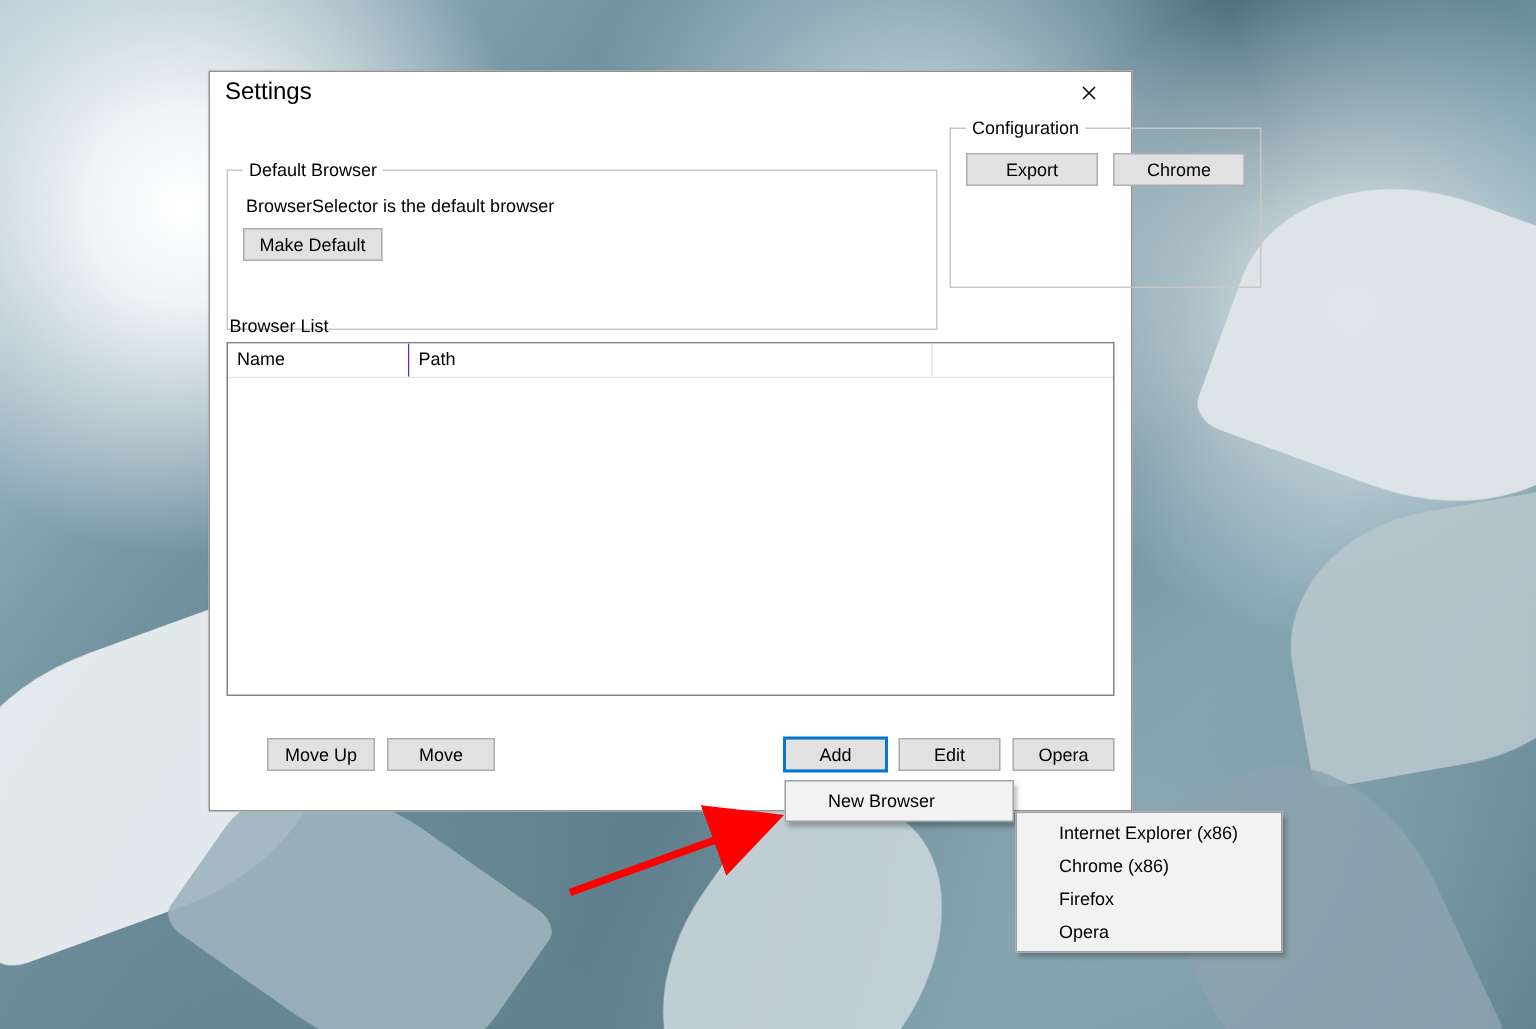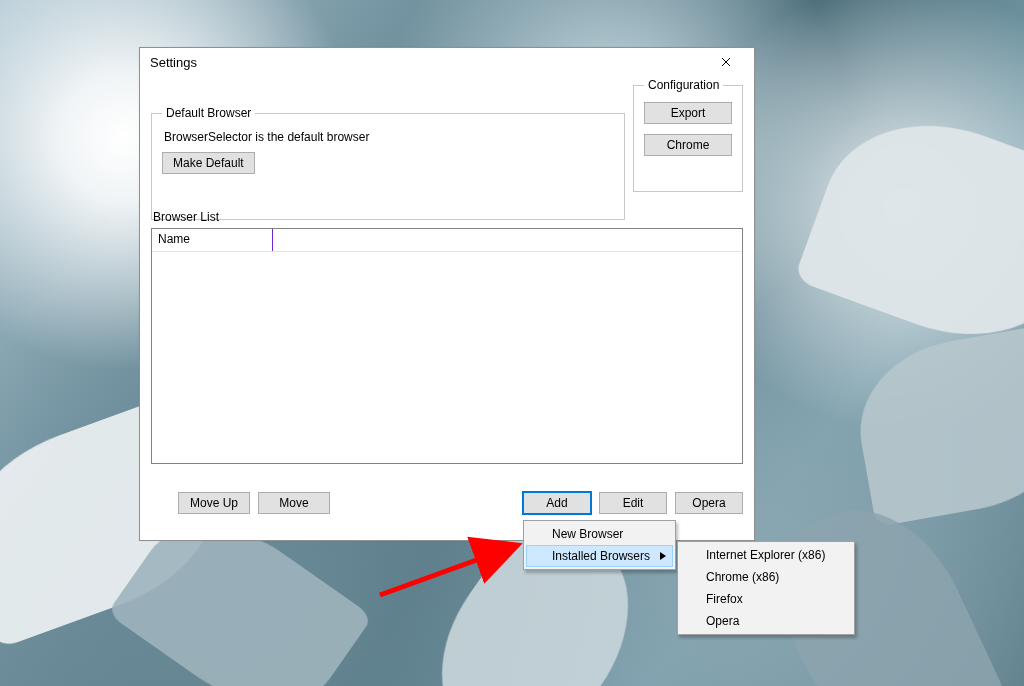--- a/index.html
+++ b/index.html
@@ -17,40 +17,40 @@
   
   .leaf{position:absolute;border-radius:50% 8% 50% 8%;transform:rotate(var(--r,0deg));background:var(--c,#cfd8dc);opacity:var(--o,0.9);filter:blur(0.3px);}
 
   
   .win{
     position:absolute;left:139px;top:47px;width:616px;height:494px;
     background:#fff;border:1px solid #909090;box-shadow:0 0 0 1px rgba(0,0,0,0.02);
     box-sizing:border-box;
   }
   .titlebar{height:28px;display:flex;align-items:center;justify-content:space-between;padding:0 6px 0 10px;}
-  .titlebar .title{font-size:13px;}
+  .titlebar .title{font-size:16px;}
   .titlebar .close{width:44px;height:20px;display:flex;align-items:center;justify-content:center;cursor:default;}
   .titlebar .close svg{width:10px;height:10px;}
   .client{position:absolute;left:8px;right:8px;top:30px;bottom:8px;}
 
   fieldset{border:1px solid #c7c7c7;margin:0;padding:6px 10px 10px 10px;box-sizing:border-box;}
   legend{padding:0 4px;font-size:12px;color:#000;}
 
   .group-default{position:absolute;left:3px;top:8px;width:474px;height:114px;margin-top:20px;}
   .group-config{position:absolute;left:485px;top:0;width:110px;height:114px;}
   .group-list{position:absolute;left:3px;top:132px;width:592px;height:316px;border:none;padding:0;}
   .group-list > .lg{font-size:12px;margin:0 0 4px 2px;display:block;}
 
   .status-text{margin:4px 2px 8px 2px;}
   .btn{
     background:#e1e1e1;border:1px solid #adadad;min-width:72px;height:22px;
     padding:0 10px;font:inherit;cursor:default;display:inline-flex;align-items:center;justify-content:center;
   }
   .btn.focused{outline:2px solid #0078d7;outline-offset:-1px;background:#e1e1e1;}
-  .cfg-btns{display:flex;flex-direction:column;gap:10px;align-items:stretch;margin-top:4px;}
+  .cfg-btns{display:flex;flex-direction:row;gap:10px;align-items:stretch;margin-top:4px;}
   .cfg-btns .btn{width:88px;}
 
   .listview{border:1px solid #828282;background:#fff;height:234px;overflow:hidden;}
   .lv-header{display:flex;height:22px;border-bottom:1px solid #e4e4e4;}
   .lv-col{padding:3px 6px;font-size:12px;border-right:1px solid #6d28d9;background:#fff;}
   .lv-col.name{width:108px;}
   .lv-col.path{flex:1;border-right:1px solid #e4e4e4;}
   .lv-col.tail{width:108px;border-right:none;}
   .lv-body{height:210px;}
 
@@ -109,20 +109,21 @@
           <button class="btn">Export</button>
           <button class="btn">Chrome</button>
         </div>
       </fieldset>
 
       <div class="group-list">
         <span class="lg">Browser List</span>
         <div class="listview">
           <div class="lv-header">
             <div class="lv-col name">Name</div>
+            <div class="lv-col path">Path</div>
             <div class="lv-col tail"></div>
           </div>
           <div class="lv-body"></div>
         </div>
 
         <div class="row-btns">
           <button class="btn">Move Up</button>
           <button class="btn">Move</button>
           <div class="spacer"></div>
           <button class="btn focused" style="min-width:68px;">Add</button>
@@ -130,28 +131,20 @@
           <button class="btn" style="min-width:68px;">Opera</button>
         </div>
       </div>
 
     </div>
   </div>
 
   <div class="menu primary">
     <div class="item">
       <span>New Browser</span>
-    </div>
-    <div class="item hover">
-      <span>Installed Browsers</span>
-      <span class="arrow">
-        <svg width="6" height="8">
-            <path d="M0 0 L6 4 L0 8 Z" fill="#000"></path>
-          </svg>
-      </span>
     </div>
   </div>
 
   <div class="menu sub">
     <div class="item">
       <span>Internet Explorer (x86)</span>
     </div>
     <div class="item">
       <span>Chrome (x86)</span>
     </div>

